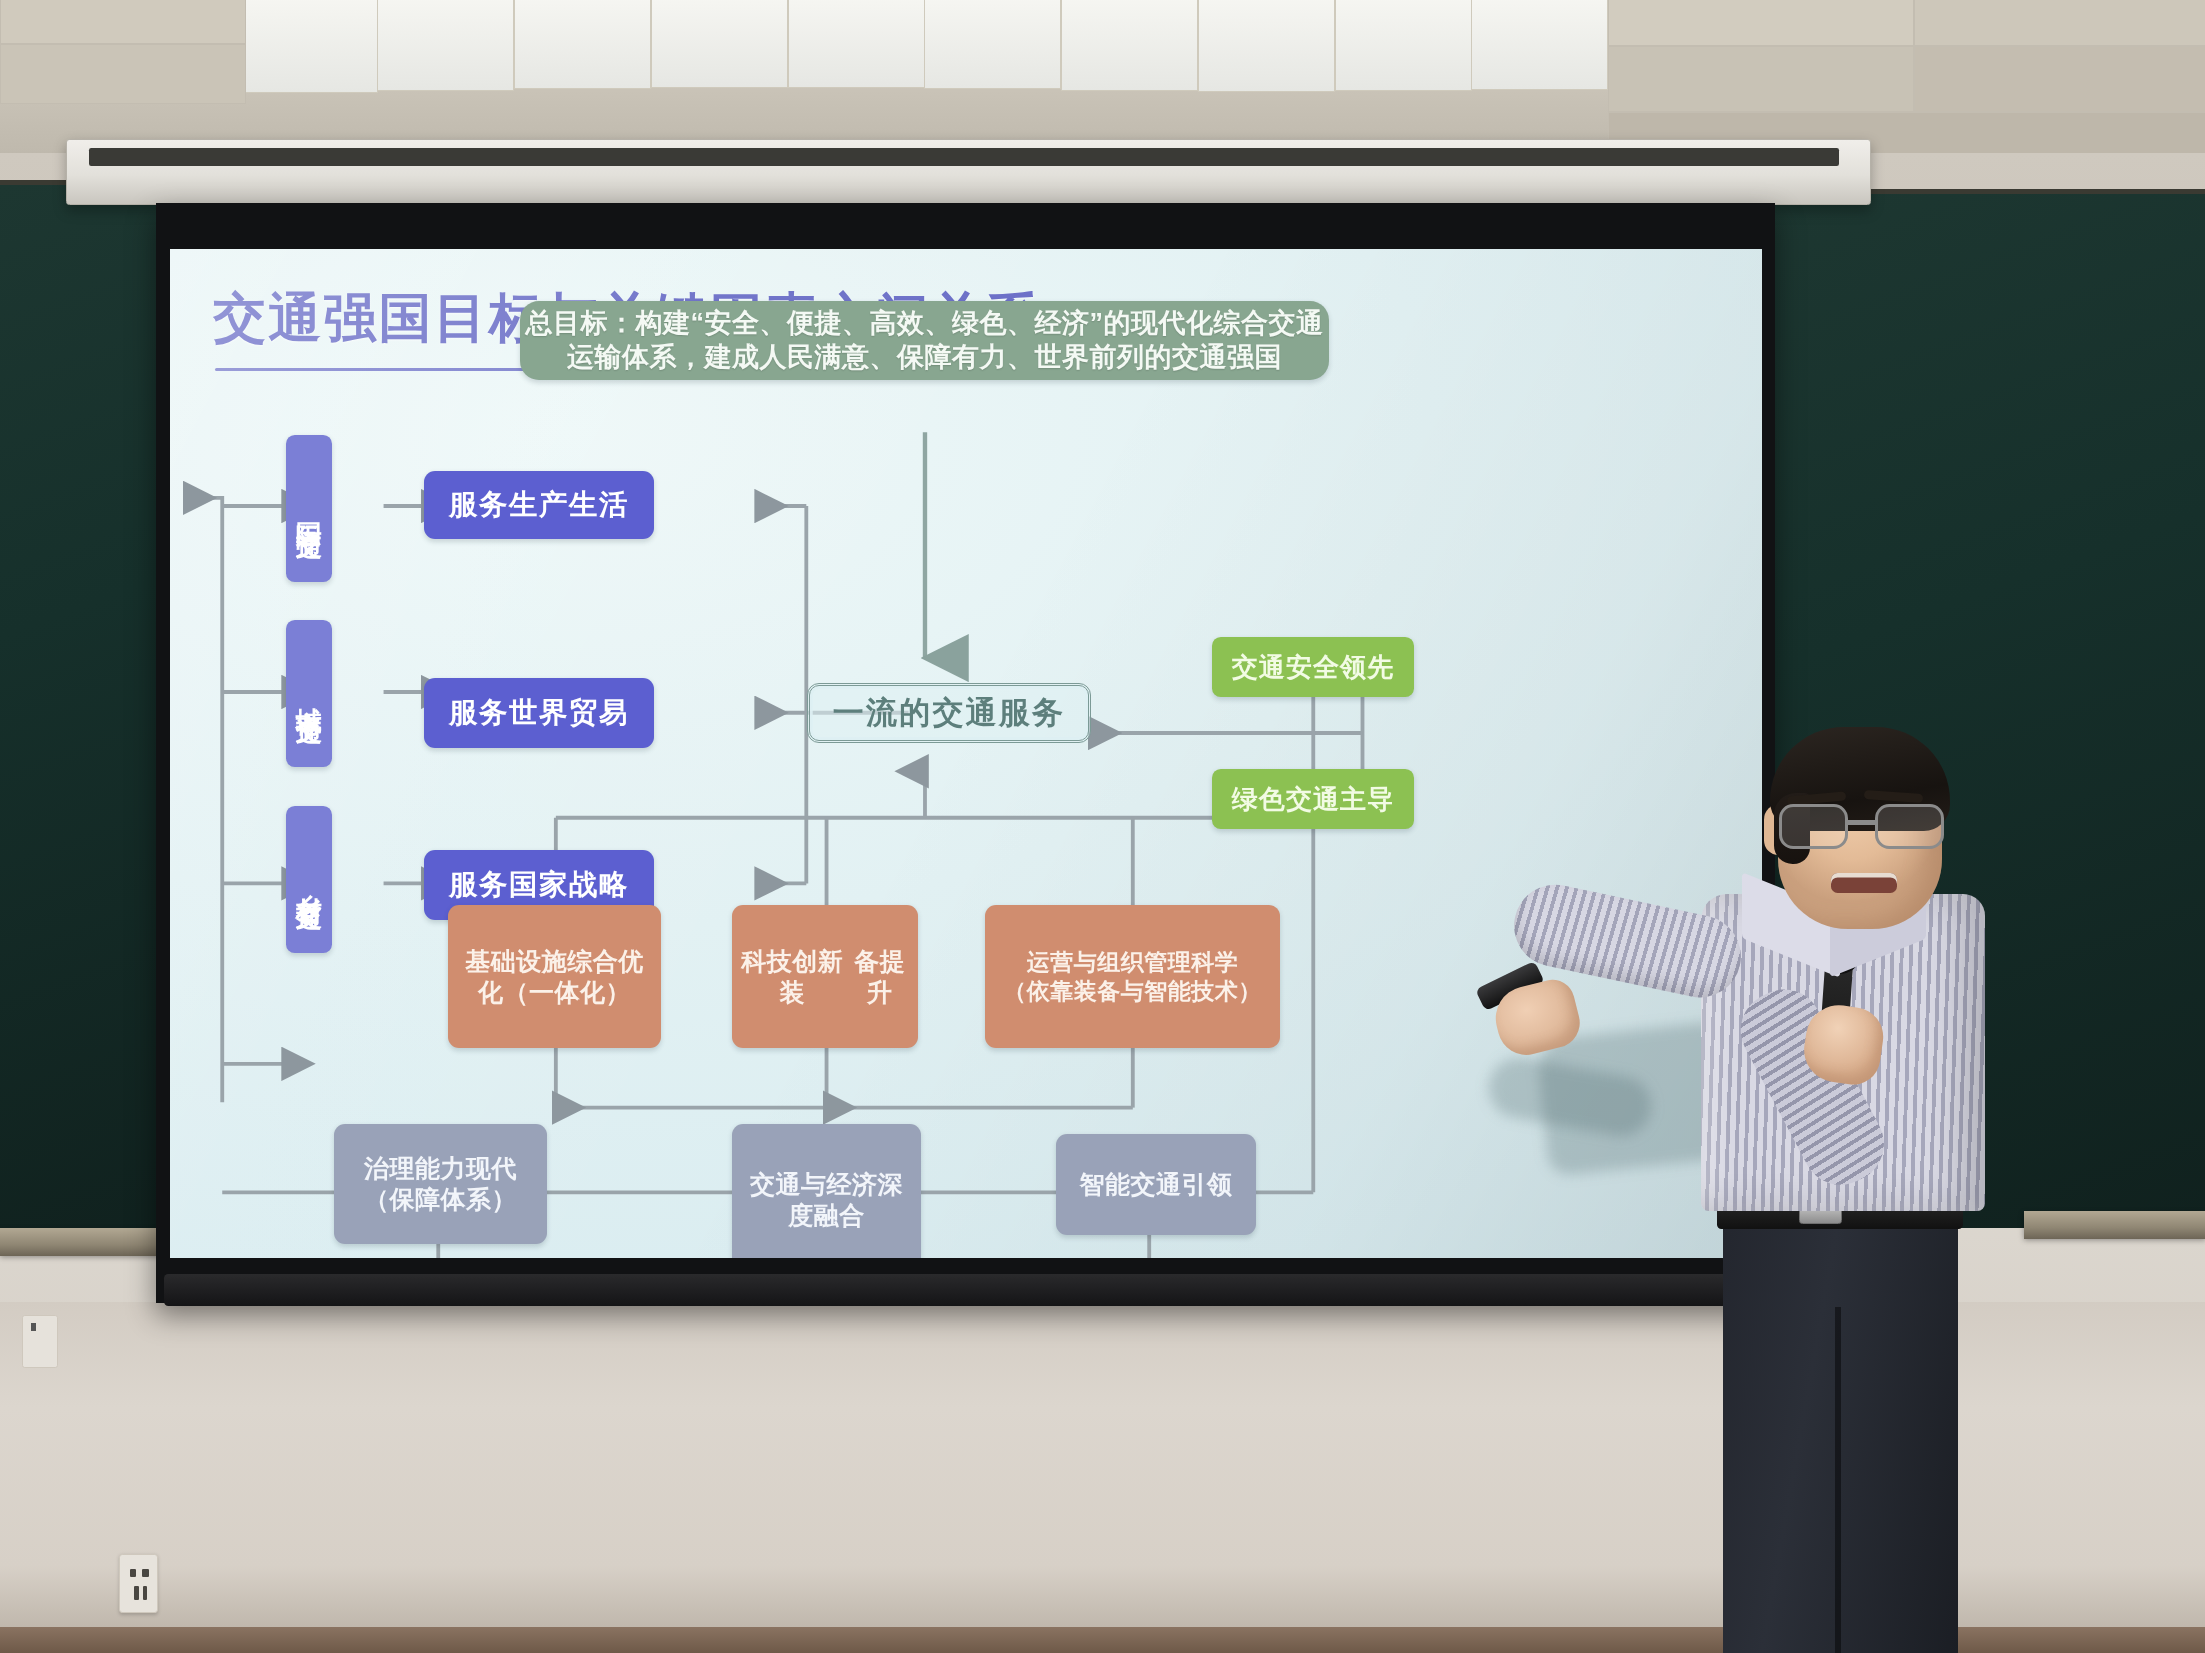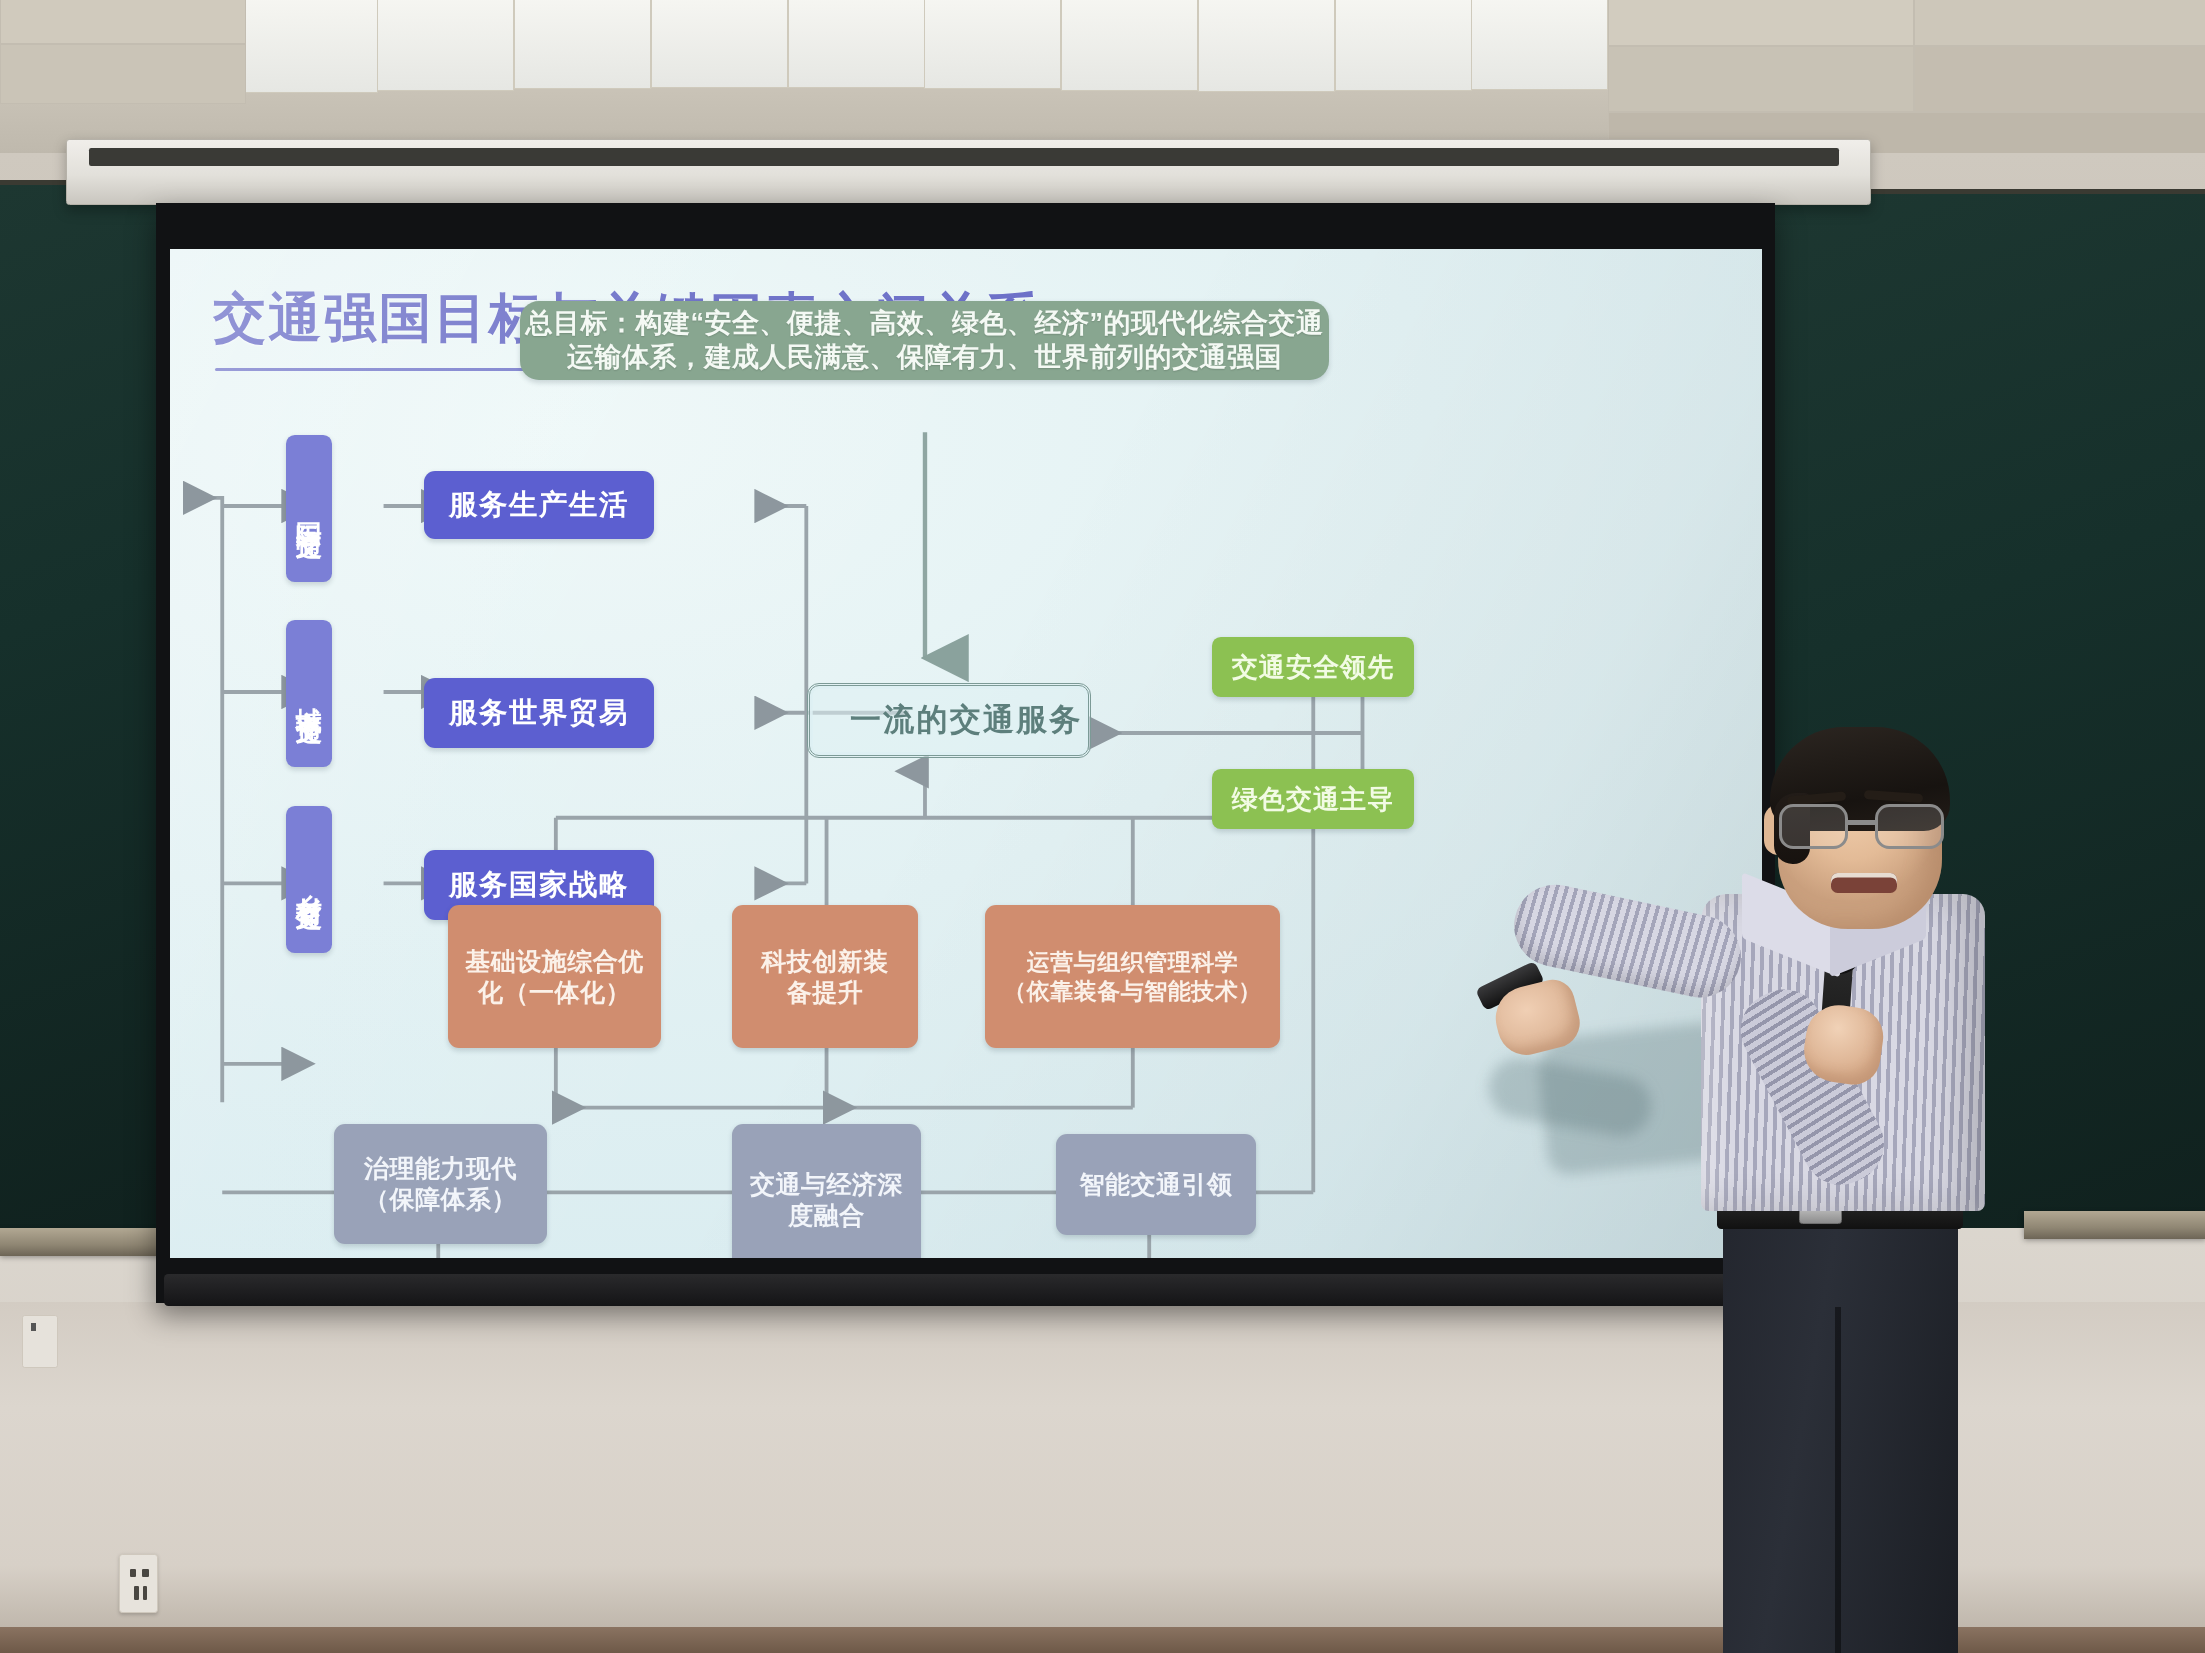--- a/index.html
+++ b/index.html
@@ -431,36 +431,36 @@
     <div class="node svc" style="left:254px; top:222px; width:230px; height:68px;">
       <span>服务生产生活</span>
     </div>
     <div class="node svc" style="left:254px; top:601px; width:230px; height:70px;">
       <span>服务国家战略</span>
     </div>
     <div class="node svc" style="left:254px; top:429px; width:230px; height:70px;">
       <span>服务世界贸易</span>
     </div>
 
-    <div class="node core" style="left:637px; top:434px; width:284px; height:75px;justify-content:flex-end;">
+    <div class="node core" style="left:637px; top:434px; width:284px; height:60px;">
       <span>一流的交通服务</span>
     </div>
 
     <div class="node green" style="left:1042px; top:388px; width:202px; height:60px;">
       <span>交通安全领先</span>
     </div>
     <div class="node green" style="left:1042px; top:520px; width:202px; height:60px;">
       <span>绿色交通主导</span>
     </div>
 
     <div class="node orange" style="left:278px; top:656px; width:213px; height:143px; flex-direction:column;">
       <span>基础设施综合优</span>
       <span>化（一体化）</span>
     </div>
-    <div class="node orange" style="left:562px; top:656px; width:186px; height:143px; flex-direction:column;">
+    <div class="node orange" style="left:562px; top:656px; width:186px; height:143px; flex-direction:row;">
       <span>科技创新装</span>
       <span>备提升</span>
     </div>
     <div class="node orange" style="left:815px; top:656px; width:295px; height:143px; flex-direction:column; font-size:23px;">
       <span>运营与组织管理科学</span>
       <span>（依靠装备与智能技术）</span>
     </div>
 
     <div class="node grayb" style="left:164px; top:875px; width:213px; height:120px; flex-direction:column;">
       <span>治理能力现代</span>

